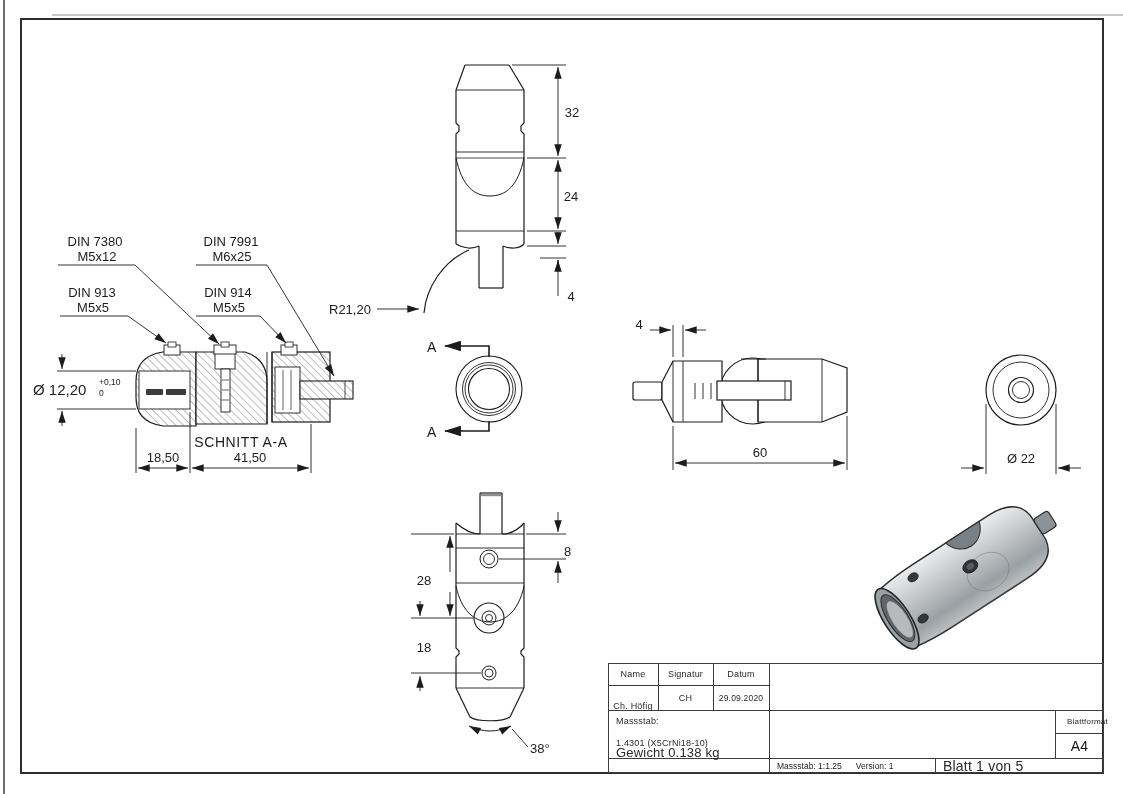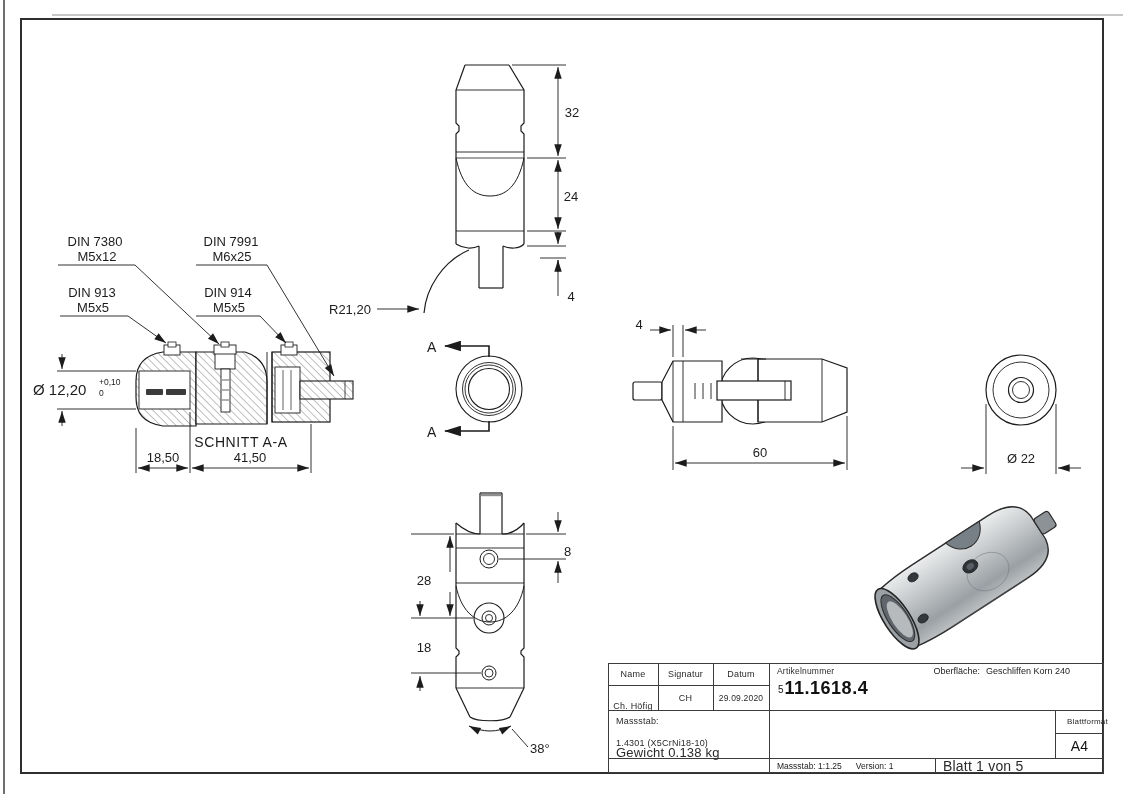--- a/index.html
+++ b/index.html
@@ -341,31 +341,20 @@
   <div class="v" style="left:495px;top:0;height:110px;"></div>
 
   <div class="cell" style="left:0;top:0;width:50px;height:22px;">Name</div>
   <div class="cell" style="left:50px;top:0;width:55px;height:22px;">Signatur</div>
   <div class="cell" style="left:105px;top:0;width:56px;height:22px;">Datum</div>
 
   <div class="cell" style="left:0;top:22px;width:50px;height:25px;margin-top:8px;">Ch. Höfig</div>
   <div class="cell" style="left:50px;top:22px;width:55px;height:25px;">CH</div>
   <div class="cell" style="left:105px;top:22px;width:56px;height:25px;font-size:8.5px;text-align:right;">29.09.2020</div>
 
-  <div style="position:absolute;left:161px;top:0;width:335px;height:47px;">
-    <div class="cell left" style="left:8px;top:2px;height:12px;font-size:8.5px;">Artikelnummer</div>
-    <div class="surface">
-      <span>Oberfläche:</span>
-      <span>Geschliffen Korn 240</span>
-    </div>
-    <div class="artnum" style="left:9px;">
-      <span class="pre">5</span>
-      <span class="num">11.1618.4</span>
-    </div>
-  </div>
 
   <div class="cell left" style="left:8px;top:52px;width:150px;height:12px;">Massstab:</div>
   <div class="cell left" style="left:8px;top:74px;width:150px;height:12px;">1.4301 (X5CrNi18-10)</div>
 
   <div class="cell" style="left:447px;top:47px;width:49px;height:23px;font-size:8px;padding-left:8px;">Blattformat</div>
   <div class="cell" style="left:447px;top:70px;width:49px;height:25px;font-size:14px;color:#111;">A4</div>
 
   <div class="cell left" style="left:8px;top:82px;width:150px;height:15px;font-size:13px;">Gewicht 0.138 kg</div>
   <div style="position:absolute;left:169px;top:95px;width:158px;height:15px;display:flex;align-items:center;gap:14px;font-size:8.5px;">
     <span>Massstab: 1:1.25</span>

